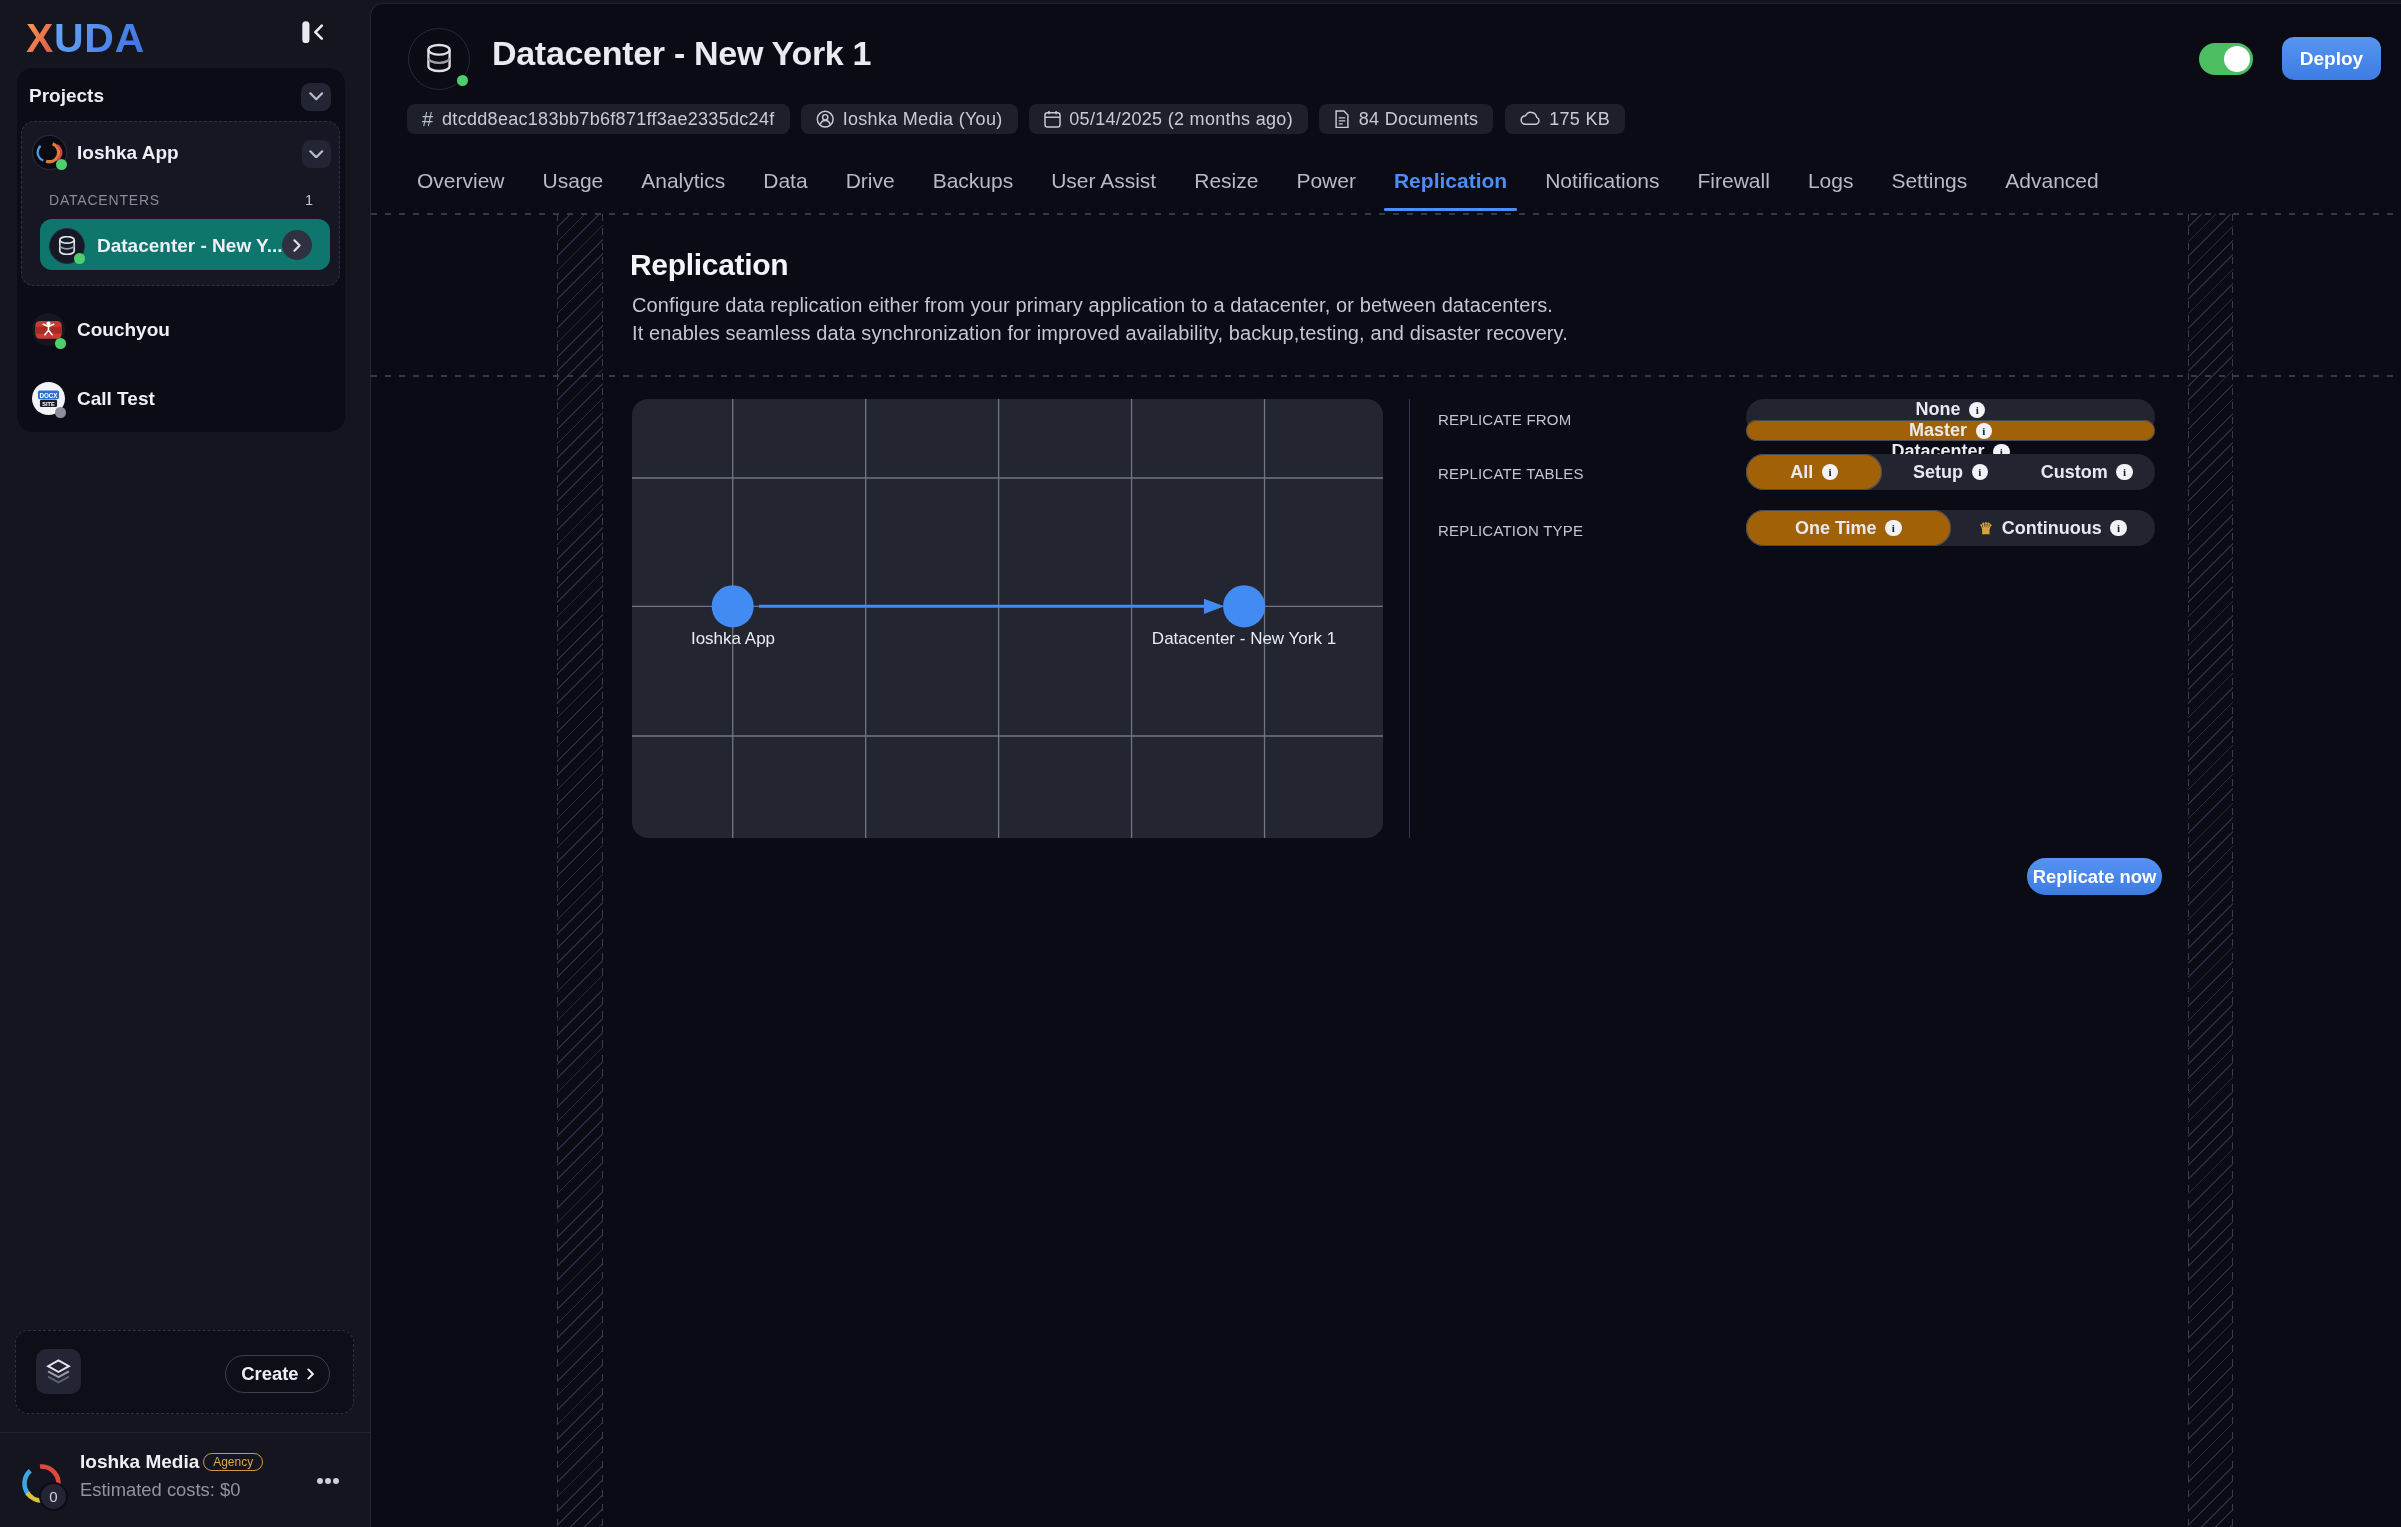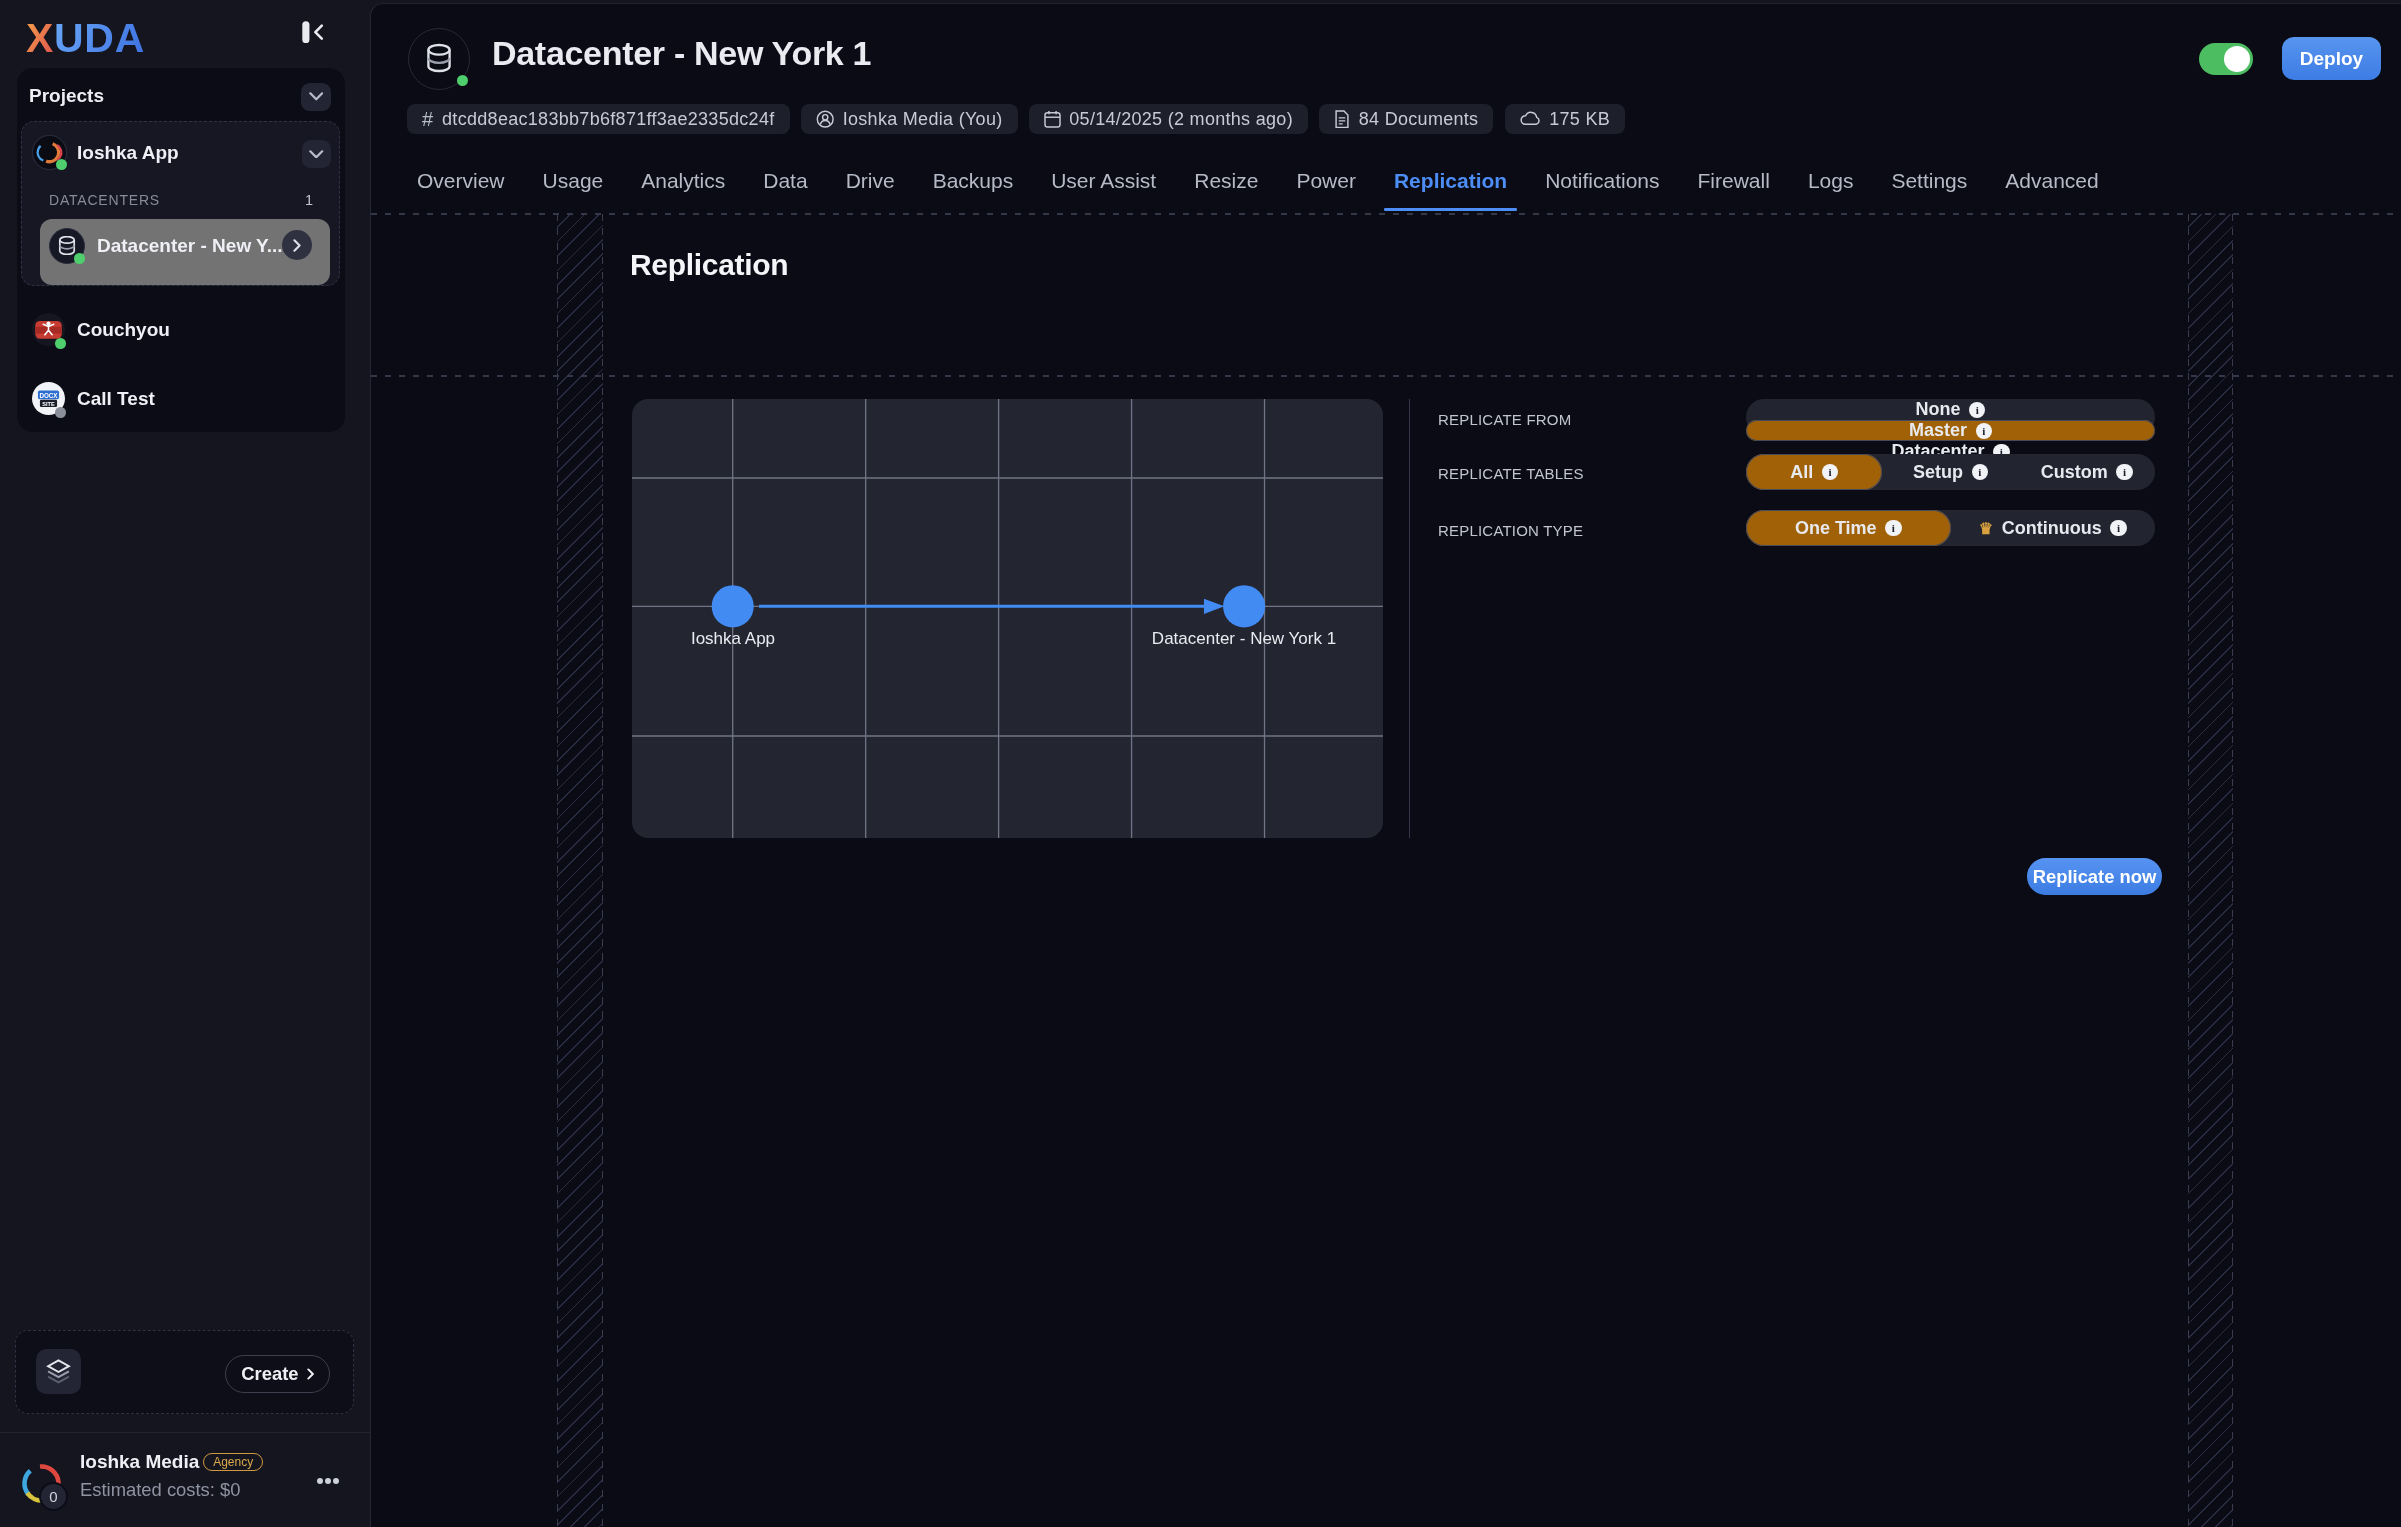--- a/index.html
+++ b/index.html
@@ -83,21 +83,21 @@
 
   #projpanel { position:absolute; left:17px; top:68px; width:328px; height:364px;
     background:#0b0c15; border-radius:16px; }
   .ptitle { position:absolute; left:12px; top:17px; font-size:19px; font-weight:600; color:#eceef3; }
   .sqbtn { position:absolute; width:30px; height:28px; background:#232434; border-radius:8.6px;
     display:flex; align-items:center; justify-content:center; }
   .dashbox { position:absolute; left:4px; top:53px; width:319px; height:165px; border-radius:13px;
     border:1.3px dashed #2f3244; background:#161723; }
   .rowtext { font-size:19px; font-weight:600; color:#eef0f5; white-space:nowrap; }
   .muted { color:#878b9a; }
-  .dcrow { position:absolute; left:18px; top:97px; width:290px; height:66px; background:#737373;
+  .dcrow { position:absolute; left:18px; top:97px; width:290px; height:51px; background:#0f766e;
     border-radius:12px; }
   .circbtn { position:absolute; width:30px; height:30px; border-radius:50%; background:#2f3140;
     display:flex; align-items:center; justify-content:center; }
 
   .createcard { position:absolute; left:15px; top:1330px; width:339px; height:84px;
     border:1.3px dashed #2f3244; border-radius:13px; background:#0d0e17; }
   .createbtn { position:absolute; left:209px; top:24px; width:105px; height:38px; border-radius:19px;
     border:1.3px solid #3c3f4e; color:#eef0f4; font-size:18.4px; font-weight:600;
     display:flex; align-items:center; justify-content:center; gap:8px; }
 
@@ -275,20 +275,21 @@
     <div class="tab">Power</div>
     <div class="tab active">Replication</div>
     <div class="tab">Notifications</div>
     <div class="tab">Firewall</div>
     <div class="tab">Logs</div>
     <div class="tab">Settings</div>
     <div class="tab">Advanced</div>
   </div>
 
   <h2 class="sect">Replication</h2>
+  <div class="desc">Configure data replication either from your primary application to a datacenter, or between datacenters.<br>It enables seamless data synchronization for improved availability, backup,testing, and disaster recovery.</div>
 
   <div id="panel">
     <svg width="751" height="439" viewBox="0 0 1141 667">
       <g stroke="#707484" stroke-width="2">
         <line x1="153" y1="0" x2="153" y2="667"></line>
         <line x1="355" y1="0" x2="355" y2="667"></line>
         <line x1="557" y1="0" x2="557" y2="667"></line>
         <line x1="759" y1="0" x2="759" y2="667"></line>
         <line x1="961" y1="0" x2="961" y2="667"></line>
         <line x1="0" y1="120" x2="1141" y2="120"></line>

